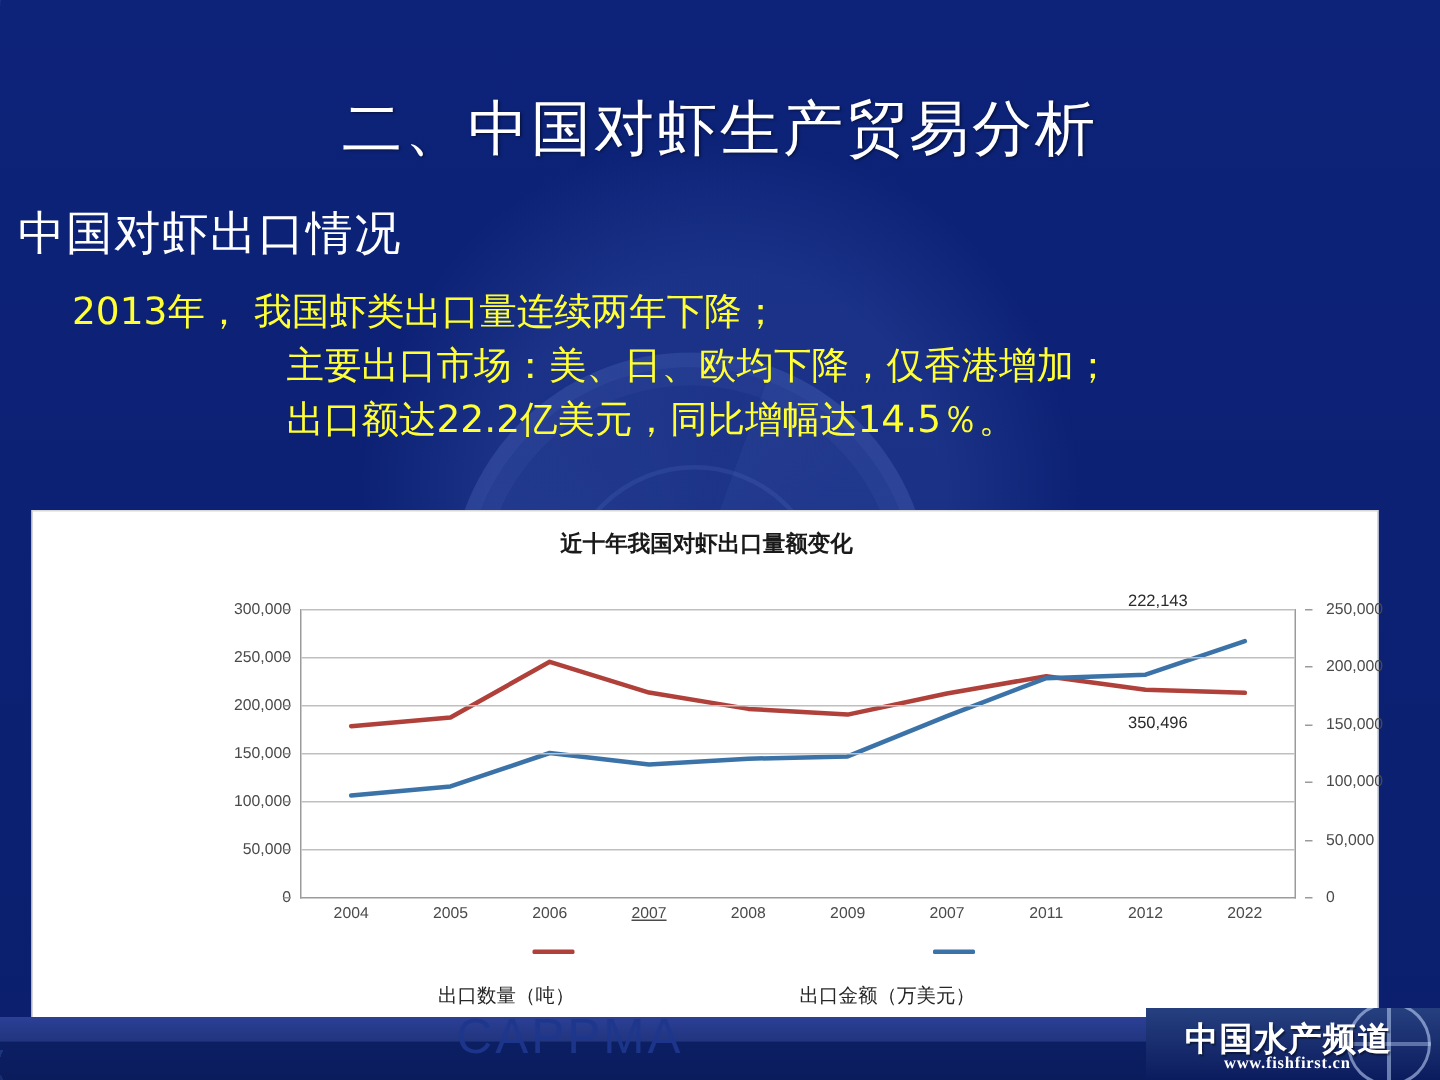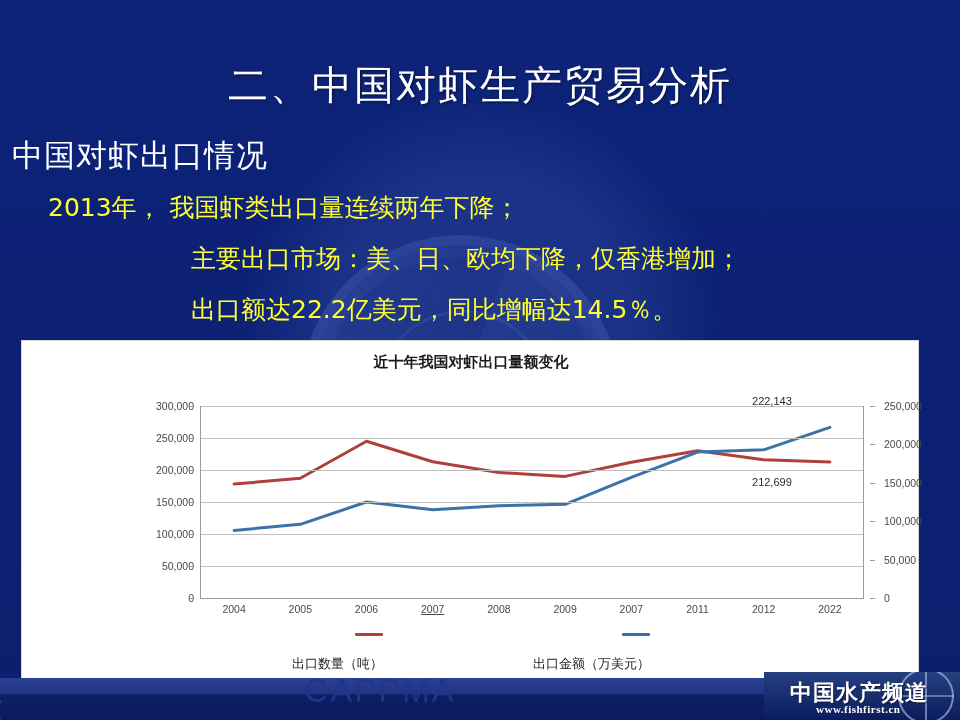--- a/index.html
+++ b/index.html
@@ -62,21 +62,21 @@
   #bullets {
     position: absolute;
     left: 48px; top: 190px;
     width: 880px;
     color: #ffff33;
     font-family: "DejaVu Sans", sans-serif;
     font-size: 25px;
     line-height: 36px;
   }
   #bullets .row { white-space: nowrap; }
-  #bullets .indent { padding-left: 143px; margin-top: 15px; }
+  #bullets .indent { padding-left: 143px; }
 
   
   #chart-panel {
     position: absolute;
     left: 21px; top: 340px;
     width: 898px; height: 418px;
     background: #ffffff;
     border: 1px solid #d7d7d7;
     box-sizing: border-box;
   }
@@ -257,21 +257,21 @@
           <polyline points="33.1,78.1 99.3,72.3 165.5,35.2 231.7,55.7 297.9,66.6 364.1,70.4 430.3,56.3 496.5,44.8 562.7,53.8 628.9,55.9" fill="none" stroke="#b0403a" stroke-width="3" stroke-linejoin="round" stroke-linecap="round"></polyline>
           <polyline points="33.1,124.4 99.3,118.3 165.5,96.0 231.7,103.7 297.9,99.8 364.1,98.3 430.3,71.4 496.5,46.1 562.7,43.8 628.9,21.4" fill="none" stroke="#3b73a8" stroke-width="3" stroke-linejoin="round" stroke-linecap="round"></polyline>
         </svg>
     <div class="grid" style="top: 160px;"></div>
         <div class="grid" style="top: 128px;"></div>
         <div class="grid" style="top: 96px;"></div>
         <div class="grid" style="top: 64px;"></div>
         <div class="grid" style="top: 32px;"></div>
         <div class="grid" style="top: 0px;"></div>
         <div class="dlabel" style="left: 570.9px; top: -10.6058px;">222,143</div>
-        <div class="dlabel" style="left: 570.9px; top: 69.8726px;">212,699</div>
+        <div class="dlabel" style="left: 570.9px; top: 69.8726px;">350,496</div>
       </div>
 
     <div id="xaxis">
         <div class="xtick" style="left: 34.1px;">2004</div>
         <div class="xtick" style="left: 100.3px;">2005</div>
         <div class="xtick" style="left: 166.5px;">2006</div>
         <div class="xtick" style="left: 232.7px; text-decoration: underline;">2007</div>
         <div class="xtick" style="left: 298.9px;">2008</div>
         <div class="xtick" style="left: 365.1px;">2009</div>
         <div class="xtick" style="left: 431.3px;">2007</div>

